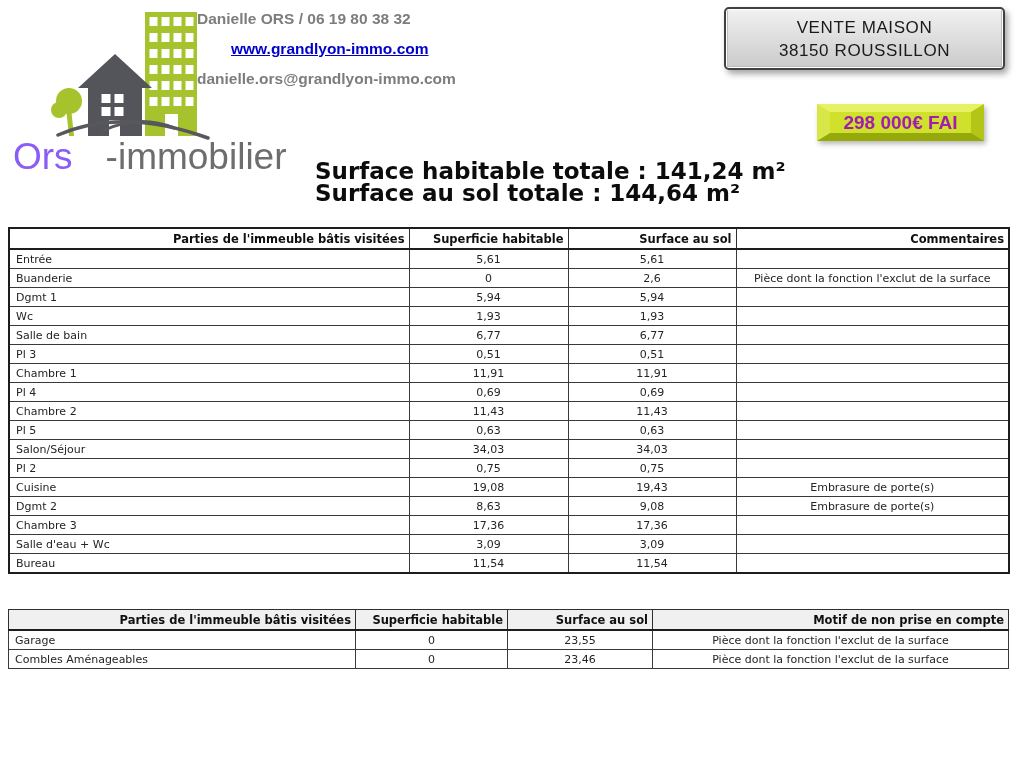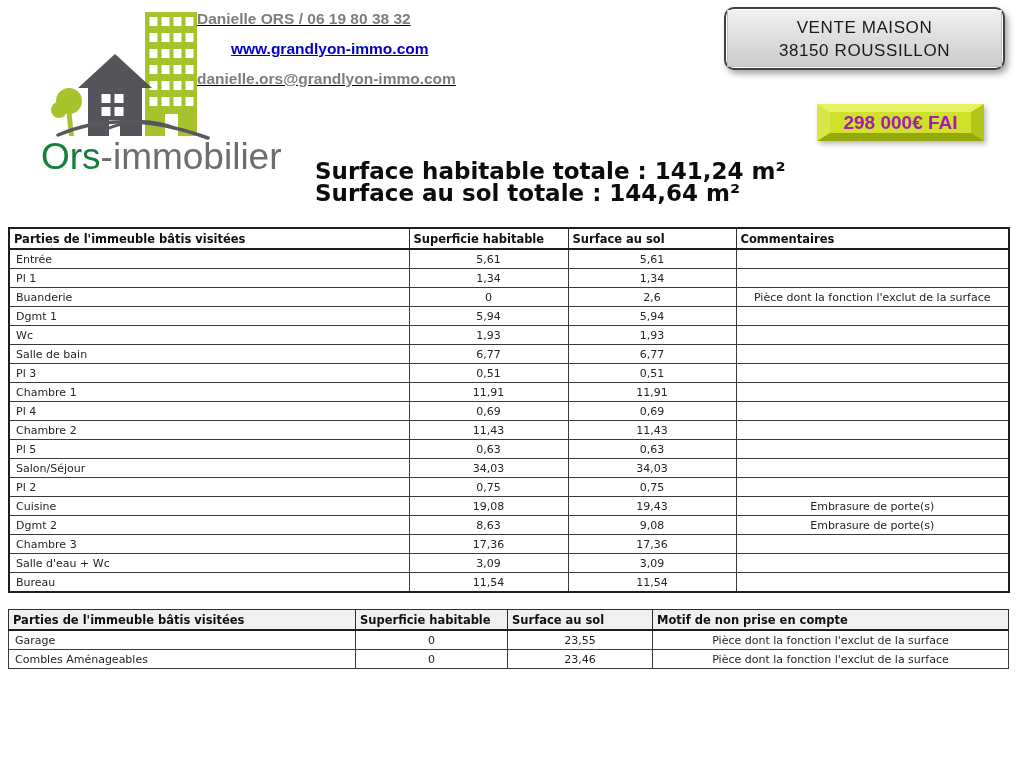--- a/index.html
+++ b/index.html
@@ -6,31 +6,31 @@
   body{
     width:1024px;height:768px;background:#ffffff;position:relative;
     font-family:"Liberation Sans",sans-serif;overflow:hidden;
   }
   
   .logo-svg{position:absolute;left:50px;top:8px;width:160px;height:140px;}
   .brand{
     position:absolute;left:13px;top:136px;font-size:37px;font-weight:400;
     font-family:"Liberation Sans",sans-serif;letter-spacing:0;white-space:nowrap;
   }
-  .brand .green{color:#15803d;margin-left:28px;}
-  .brand .gray{color:#6d6d6d;}
-  
-  .contact{position:absolute;left:197px;top:9px;font-weight:bold;font-size:15.5px;text-decoration:underline;}
+  .brand .green{color:#8b5cf6;}
+  .brand .gray{color:#6d6d6d;margin-left:33px;}
+  
+  .contact{position:absolute;left:197px;top:9px;font-weight:bold;font-size:15.5px;}
   .contact .line{color:#7d7d7d;line-height:19px;}
   .contact .site{color:#0000cc;text-decoration:underline;margin-top:12px;display:inline-block;padding-left:34px;}
   .contact .mail{margin-top:11px;}
   
   .listing-box{
     position:absolute;left:724px;top:7px;width:281px;height:63px;box-sizing:border-box;
-    background:#ffffff;border:2px solid #404040;border-radius:10px;padding:1px;
+    background:#ffffff;border:2px solid #404040;border-radius:5px;padding:1px;
     box-shadow:3px 4px 6px rgba(0,0,0,.35);
   }
   .listing-inner{
     height:100%;box-sizing:border-box;border:1px solid #bdbdbd;border-top-color:#f2f2f2;
     background:linear-gradient(180deg,#f0f0f0 0%,#dcdcdc 55%,#cccccc 100%);
     display:flex;flex-direction:column;align-items:center;justify-content:center;
     font-size:17px;color:#1a1a1a;letter-spacing:.6px;line-height:23px;white-space:nowrap;
   }
   
   .price-badge{
@@ -48,21 +48,21 @@
     line-height:21.5px;color:#0c0c0c;white-space:nowrap;
   }
   
   table.t{
     position:absolute;left:8px;width:1000px;border-collapse:collapse;table-layout:fixed;
     font-family:"DejaVu Sans",sans-serif;background:#ffffff;
   }
   table.t th{
     font-size:11.5px;font-weight:bold;color:#101010;height:19px;
     border:1px solid #2f2f2f;border-bottom:2px solid #1d1d1d;
-    text-align:left;padding:0 4px;white-space:nowrap;overflow:hidden;
+    text-align:right;padding:0 4px;white-space:nowrap;overflow:hidden;
   }
   table.t td{
     font-size:11px;color:#242424;height:18px;border:1px solid #3a3a3a;
     padding:0 6px;white-space:nowrap;overflow:hidden;
   }
   table.t1{top:227px;border:2px solid #1d1d1d;}
   table.t2{top:609px;border:1px solid #3a3a3a;}
   table.t2 th{background:#f0f0f0;}
   td.c-name{text-align:left;}
   td.c-num{text-align:center;}
@@ -168,26 +168,20 @@
     </tr>
   </thead>
   <tbody id="main-body">
       <tr>
         <td class="c-name">Entrée</td>
         <td class="c-num">5,61</td>
         <td class="c-num">5,61</td>
         <td class="c-comment"></td>
       </tr>
       <tr>
-        <td class="c-name">Pl 1</td>
-        <td class="c-num">1,34</td>
-        <td class="c-num">1,34</td>
-        <td class="c-comment"></td>
-      </tr>
-      <tr>
         <td class="c-name">Buanderie</td>
         <td class="c-num">0</td>
         <td class="c-num">2,6</td>
         <td class="c-comment">Pièce dont la fonction l'exclut de la surface</td>
       </tr>
       <tr>
         <td class="c-name">Dgmt 1</td>
         <td class="c-num">5,94</td>
         <td class="c-num">5,94</td>
         <td class="c-comment"></td>

